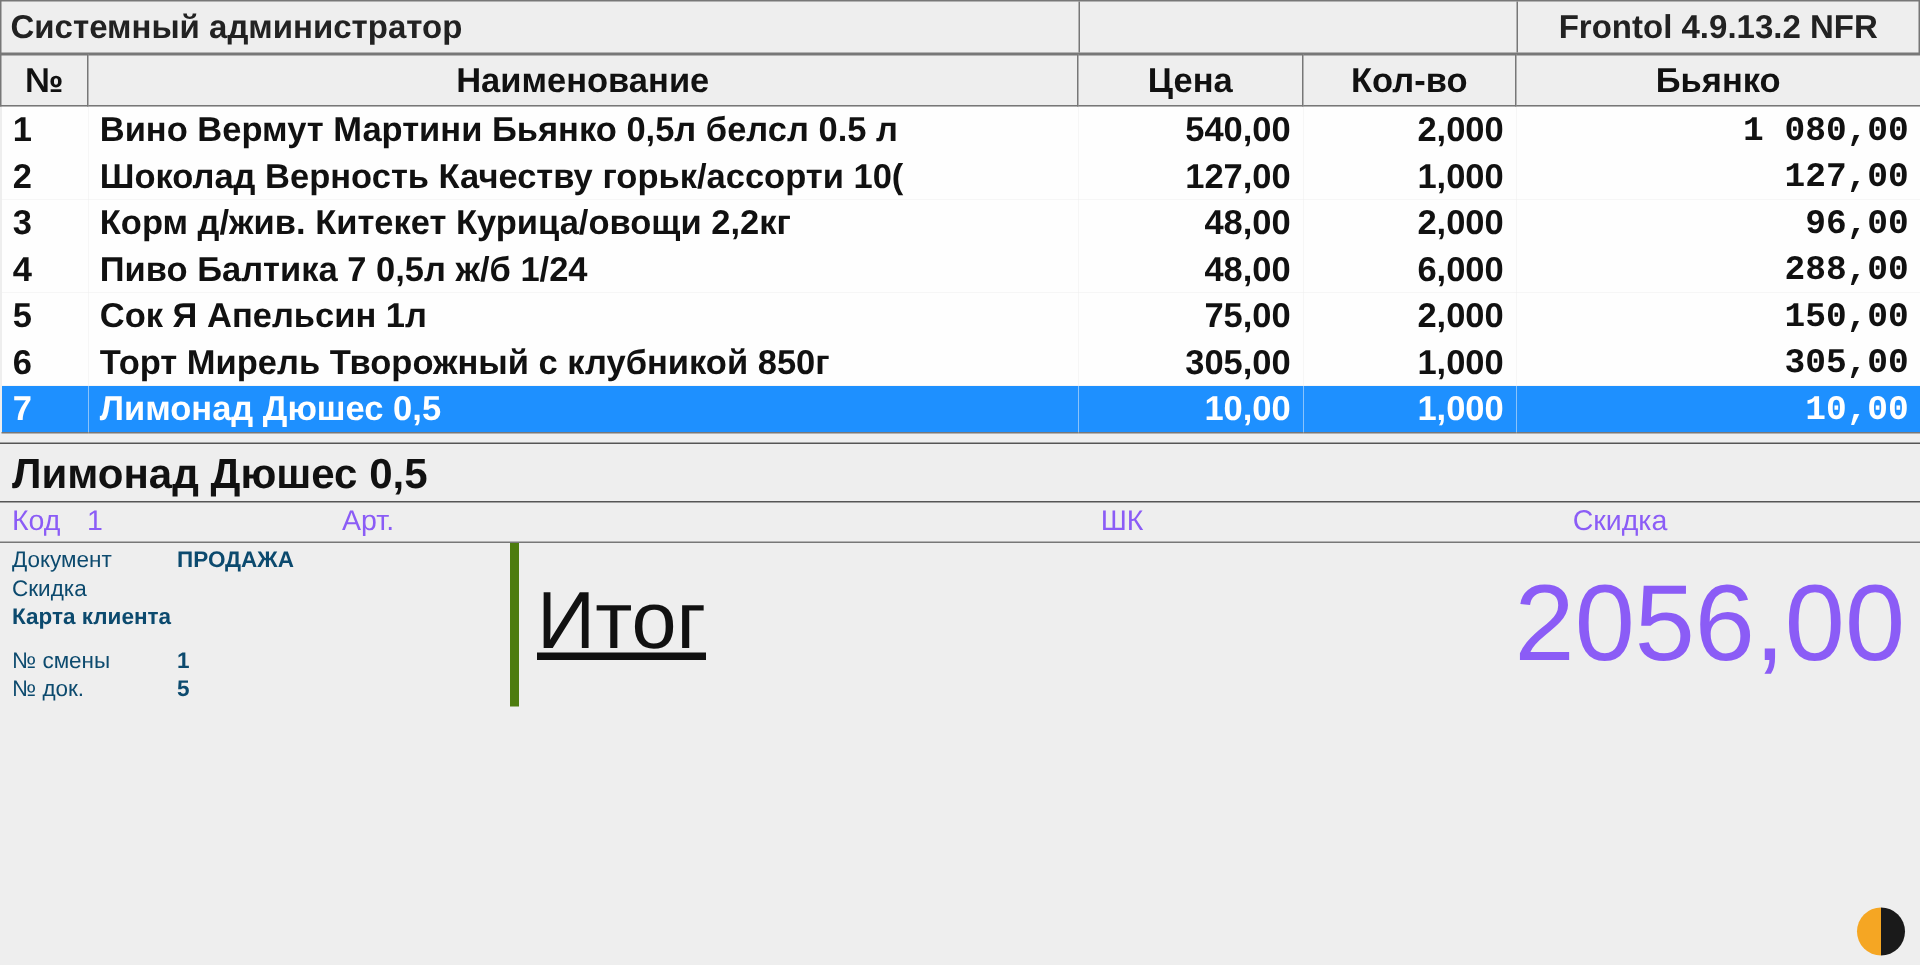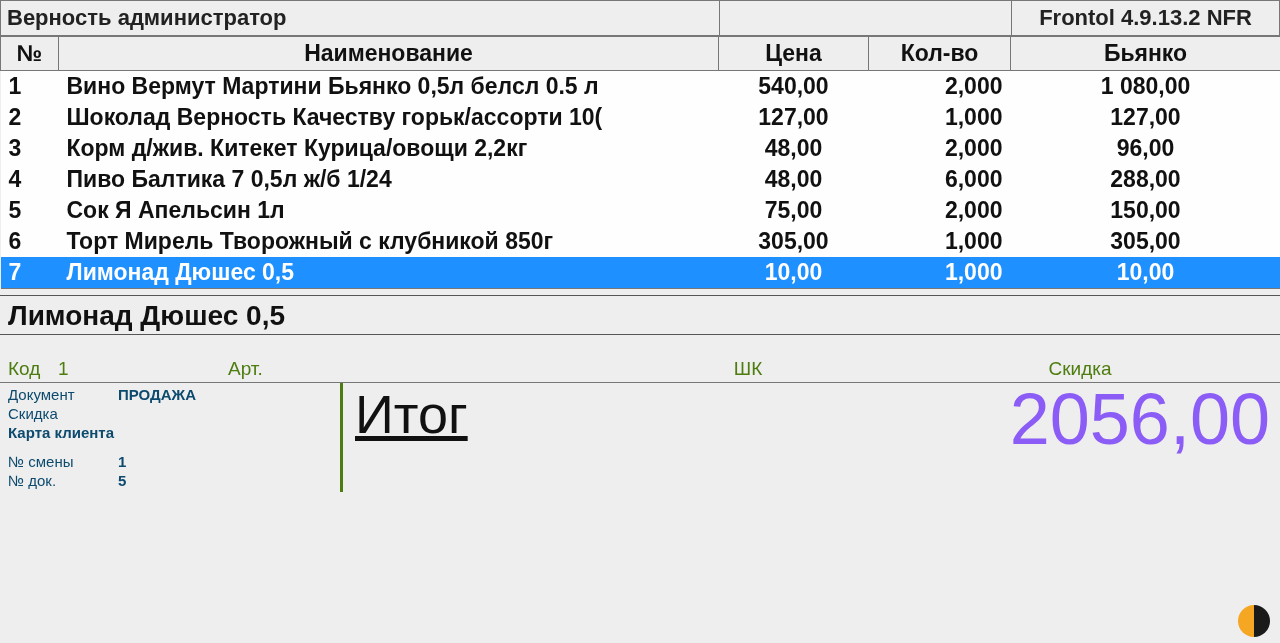--- a/index.html
+++ b/index.html
@@ -57,23 +57,23 @@
     font-size: 23px;
     color: #111;
     white-space: nowrap;
     overflow: hidden;
   }
   table.items tbody {
     background: #fefefe;
   }
   .col-num { width: 58px; text-align: left; padding-left: 6px;}
   .col-name { width: 660px; text-align: left; padding-left: 12px;}
-  .col-price { width: 150px; text-align: center; padding-right: 10px;}
+  .col-price { width: 150px; text-align: right; padding-right: 10px;}
   .col-qty { width: 142px; text-align: right; padding-right: 10px;}
-  .col-sum { width: 270px; text-align: center; padding-right: 10px;}
+  .col-sum { width: 270px; text-align: right; padding-right: 10px; font-family: Liberation Mono, monospace;}
   tr.selected td {
     background: #1e90ff;
     color: #fff;
   }
   .separator-row td {
     height: 6px;
     padding: 0;
     background: #eeeeee;
     border-top: 1px solid #777;
   }
@@ -85,21 +85,21 @@
     font-weight: bold;
     font-size: 28px;
     padding: 4px 8px 2px 8px;
     color: #111;
     border-bottom: 1px solid #555;
   }
   .detail-row {
     display: flex;
     padding: 2px 8px;
     font-size: 19px;
-    color: #4d7c0f;
+    color: #8b5cf6;
     border-bottom: 1px solid #777;
     align-items: baseline;
   }
   .detail-row .cell { display: inline-block; }
   .bottom-area {
     display: flex;
   }
   .meta-col {
     flex: 0 0 340px;
     padding: 2px 8px;
@@ -108,24 +108,24 @@
   }
   .meta-col .meta-row {
     display: flex;
     padding: 1px 0;
   }
   .meta-col .meta-label { width: 110px; }
   .meta-col .meta-value { font-weight: bold; }
   .total-col {
     flex: 1;
     display: flex;
-    align-items: flex-start;
+    align-items: center;
     justify-content: space-between;
     padding: 0 10px 0 4px;
-    border-left: 3px solid #4d7c0f;
+    border-left: 6px solid #4d7c0f;
   }
   .total-label {
     font-size: 54px;
     color: #111;
     text-decoration: underline;
     margin-bottom: 4px;
     margin-left: 8px;
   }
   .total-value {
     font-size: 72px;
@@ -138,21 +138,21 @@
     right: 8px;
     bottom: 4px;
     width: 36px;
     height: 36px;
   }
 </style>
 </head>
 <body>
 
 <div class="topbar">
-  <div class="topbar-left">Верность администратор</div>
+  <div class="topbar-left">Системный администратор</div>
   <div class="topbar-mid"></div>
   <div class="topbar-right">Frontol 4.9.13.2 NFR</div>
 </div>
 
 <table class="items">
   <colgroup>
     <col class="col-num">
       <col class="col-name">
       <col class="col-price">
       <col class="col-qty">
@@ -221,21 +221,21 @@
         <td colspan="5"></td>
       </tr>
     </tbody>
 </table>
 
 <div class="detail-section">
   <div class="detail-title">Лимонад Дюшес 0,5</div>
   <div class="detail-row">
     <span class="cell" style="width:50px;">Код</span>
     <span class="cell" style="width:170px;">1</span>
-    <span class="cell" style="width:380px;margin-top:21px;">Арт.</span>
+    <span class="cell" style="width:380px;">Арт.</span>
     <span class="cell" style="width:280px;text-align:center;">ШК</span>
     <span class="cell" style="flex:1;text-align:center;">Скидка</span>
   </div>
   <div class="bottom-area">
     <div class="meta-col">
       <div class="meta-row">
         <span class="meta-label">Документ</span>
         <span class="meta-value">ПРОДАЖА</span>
       </div>
       <div class="meta-row">

